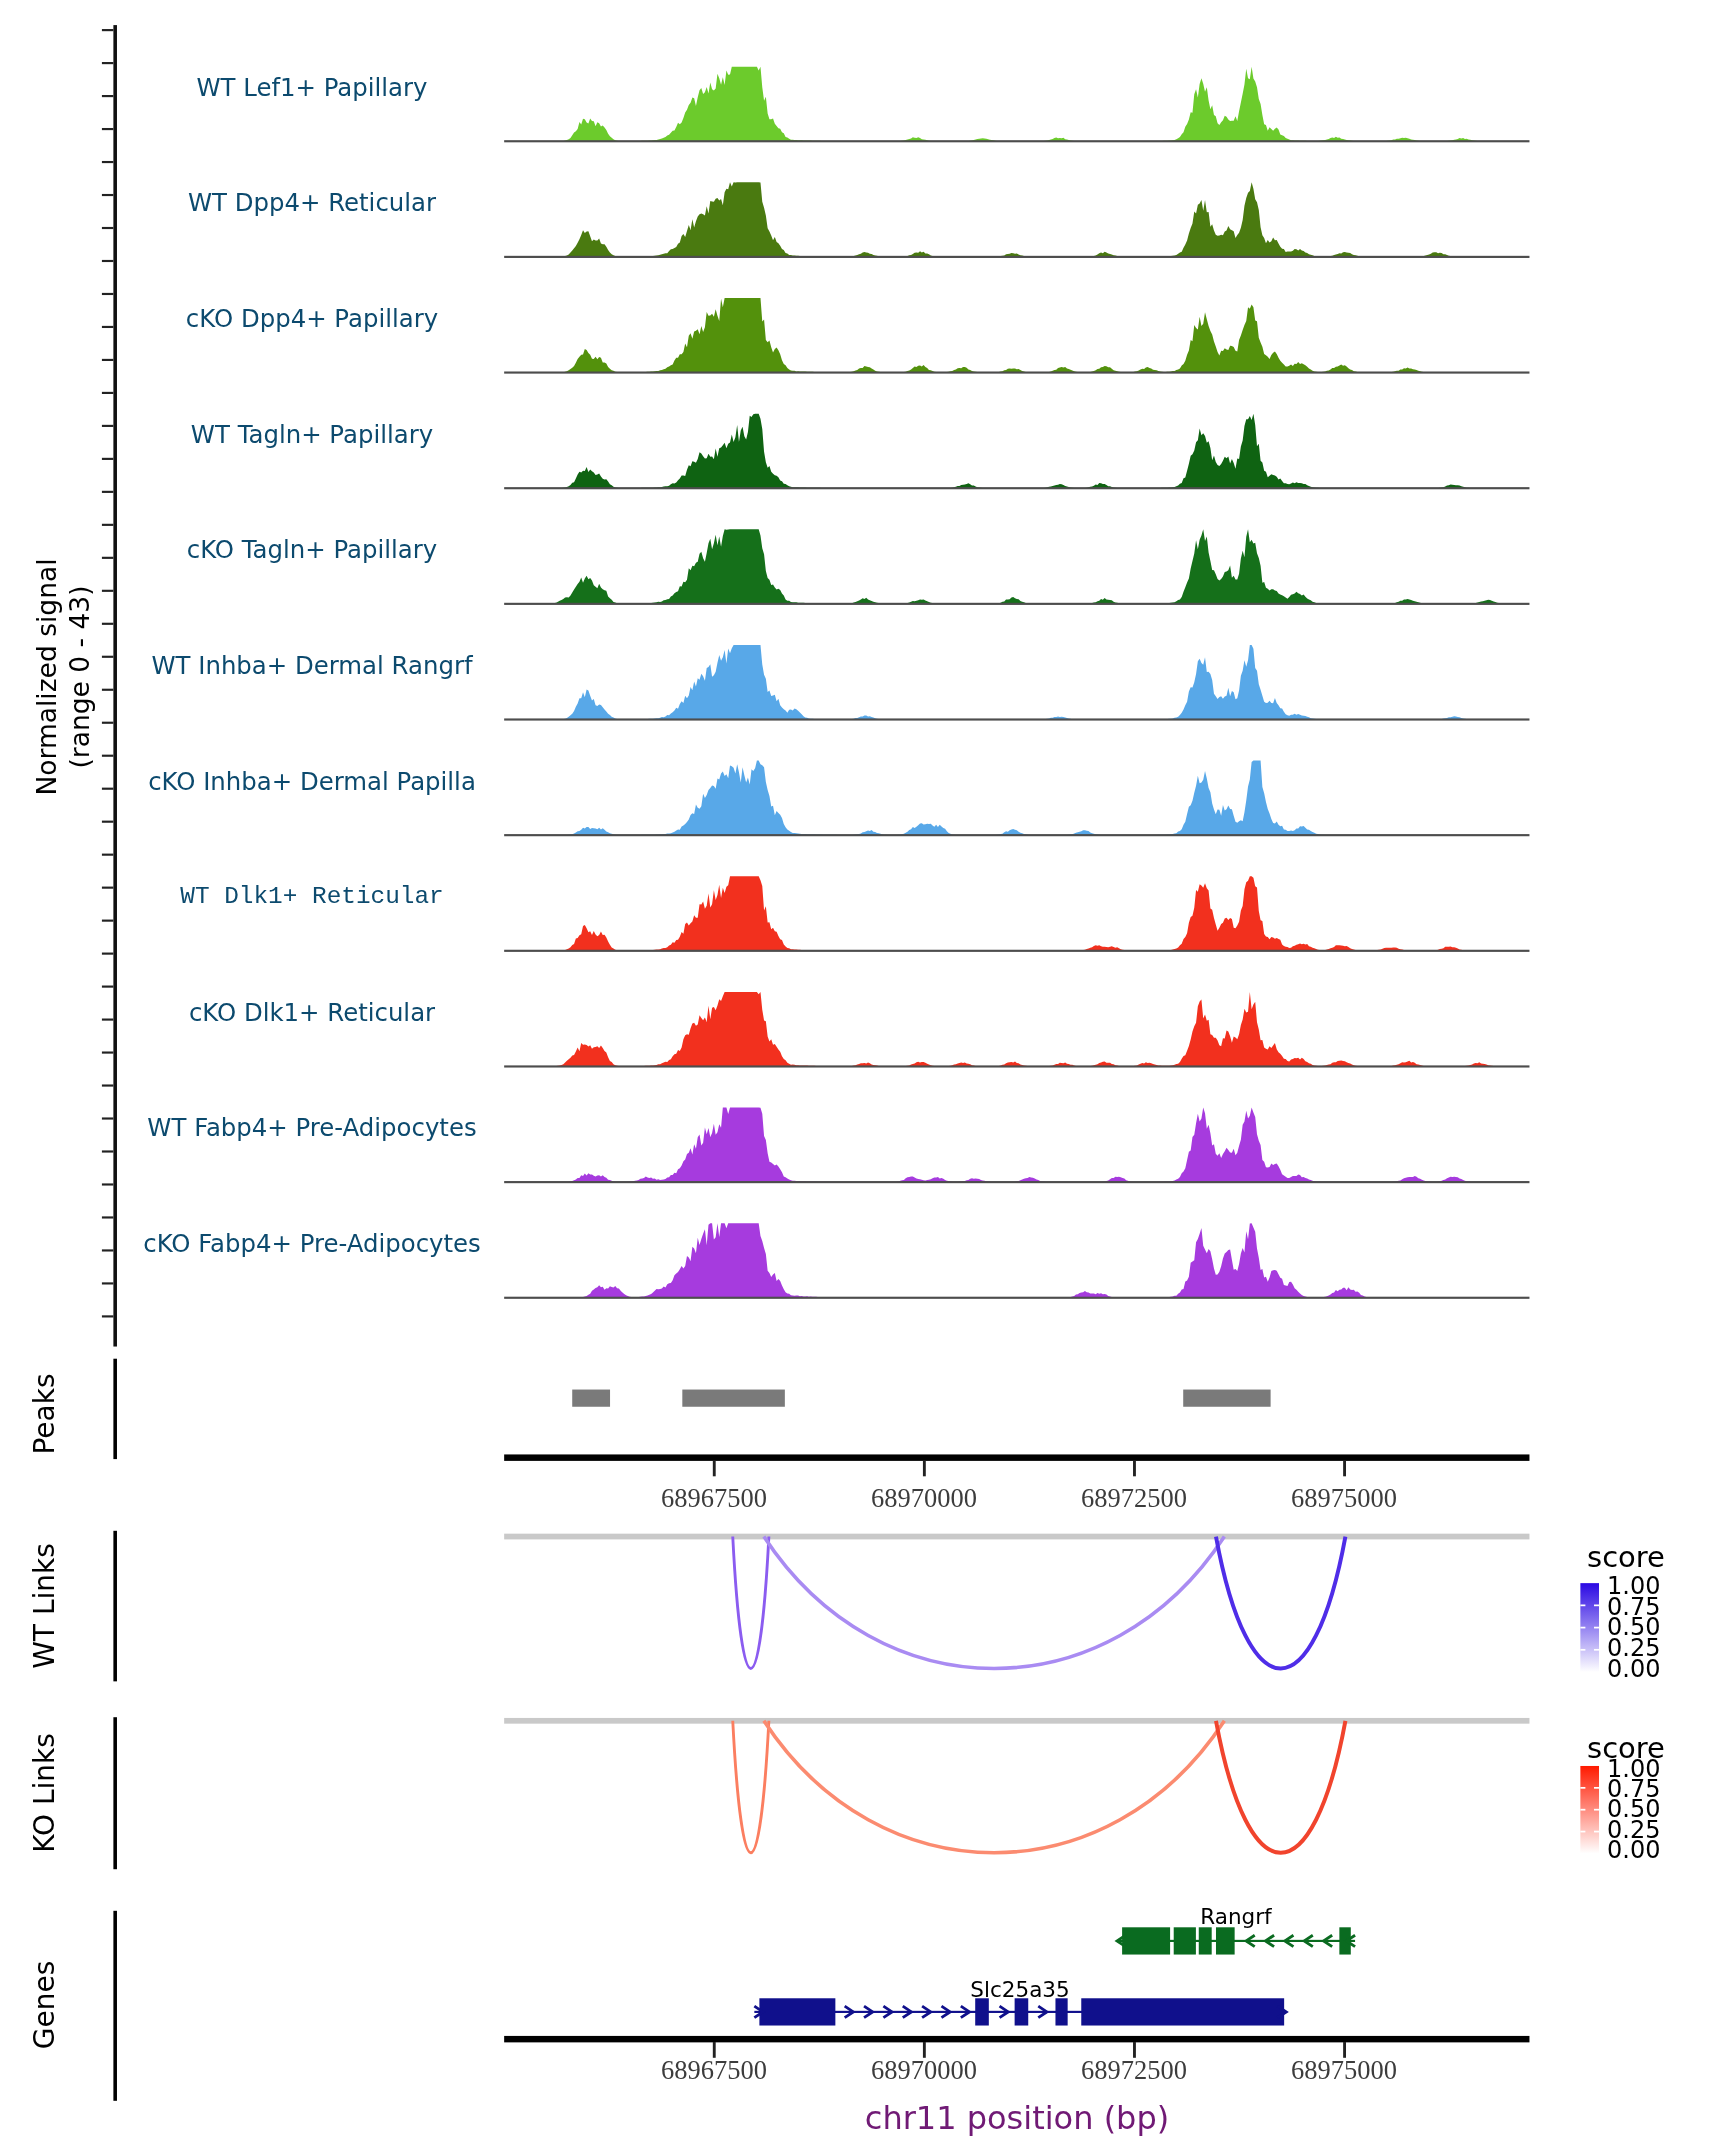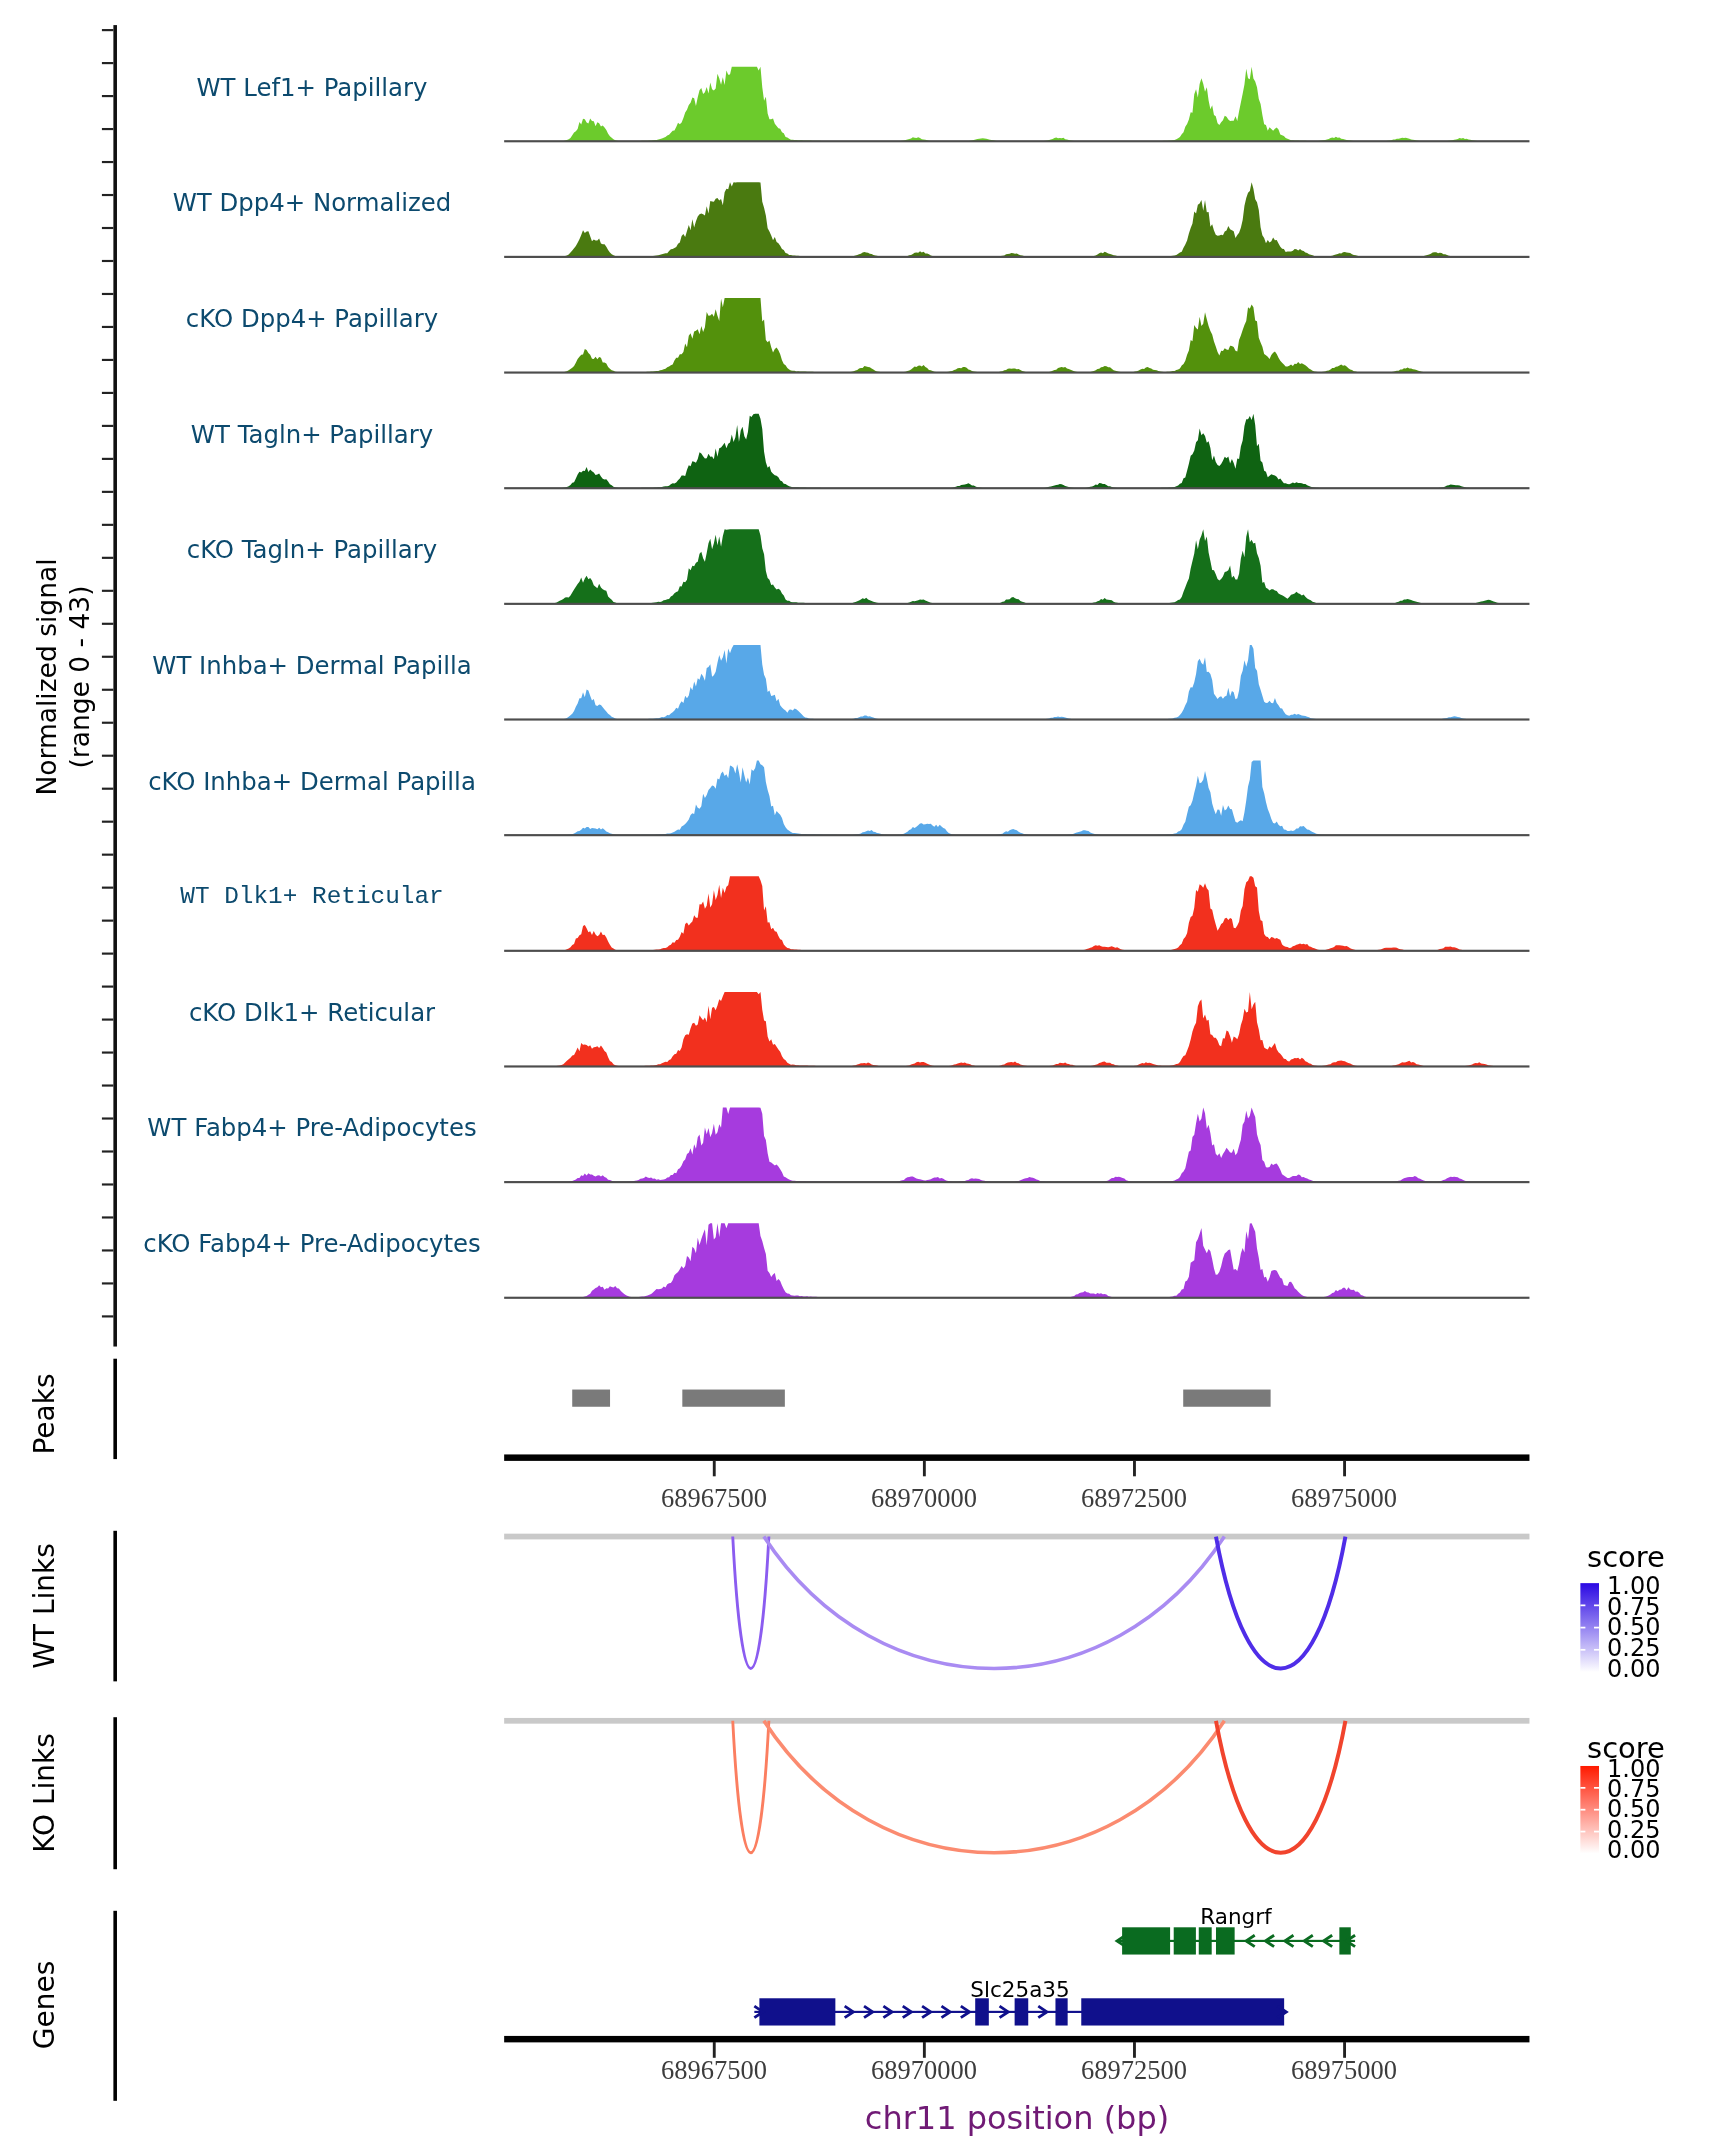--- a/index.html
+++ b/index.html
@@ -178,25 +178,25 @@
   <div class="vlabel seclab" style="left:44px;top:2005px;">Genes</div>
 
   <div class="legend-title" style="left:1626px;top:1557px;">score</div>
   <div class="legend-title" style="left:1626px;top:1748px;">score</div>
 
   <div class="gene-label" style="left:1236px;top:1916px;">Rangrf</div>
   <div class="gene-label" style="left:1020px;top:1989px;">Slc25a35</div>
 
   <div class="axis-title" style="left:1017px;top:2099px;">chr11 position (bp)</div>
 <div class="track-label" style="left: 312px; top: 87px;">WT Lef1+ Papillary</div>
-    <div class="track-label" style="left: 312px; top: 202px;">WT Dpp4+ Normalized</div>
+    <div class="track-label" style="left: 312px; top: 202px;">WT Dpp4+ Reticular</div>
     <div class="track-label" style="left: 312px; top: 318px;">cKO Dpp4+ Papillary</div>
     <div class="track-label" style="left: 312px; top: 434px;">WT Tagln+ Papillary</div>
     <div class="track-label" style="left: 312px; top: 549px;">cKO Tagln+ Papillary</div>
-    <div class="track-label" style="left: 312px; top: 665px;">WT Inhba+ Dermal Papilla</div>
+    <div class="track-label" style="left: 312px; top: 665px;">WT Inhba+ Dermal Rangrf</div>
     <div class="track-label" style="left: 312px; top: 781px;">cKO Inhba+ Dermal Papilla</div>
     <div class="track-label" style="left: 312px; top: 896px; font-family: Liberation Mono, monospace;">WT Dlk1+ Reticular</div>
     <div class="track-label" style="left: 312px; top: 1012px;">cKO Dlk1+ Reticular</div>
     <div class="track-label" style="left: 312px; top: 1127px;">WT Fabp4+ Pre-Adipocytes</div>
     <div class="track-label" style="left: 312px; top: 1243px;">cKO Fabp4+ Pre-Adipocytes</div>
     <div class="tick-label" style="left: 714px; top: 1498px;">68967500</div>
     <div class="tick-label" style="left: 924px; top: 1498px;">68970000</div>
     <div class="tick-label" style="left: 1134px; top: 1498px;">68972500</div>
     <div class="tick-label" style="left: 1344px; top: 1498px;">68975000</div>
     <div class="tick-label" style="left: 714px; top: 2070px;">68967500</div>

